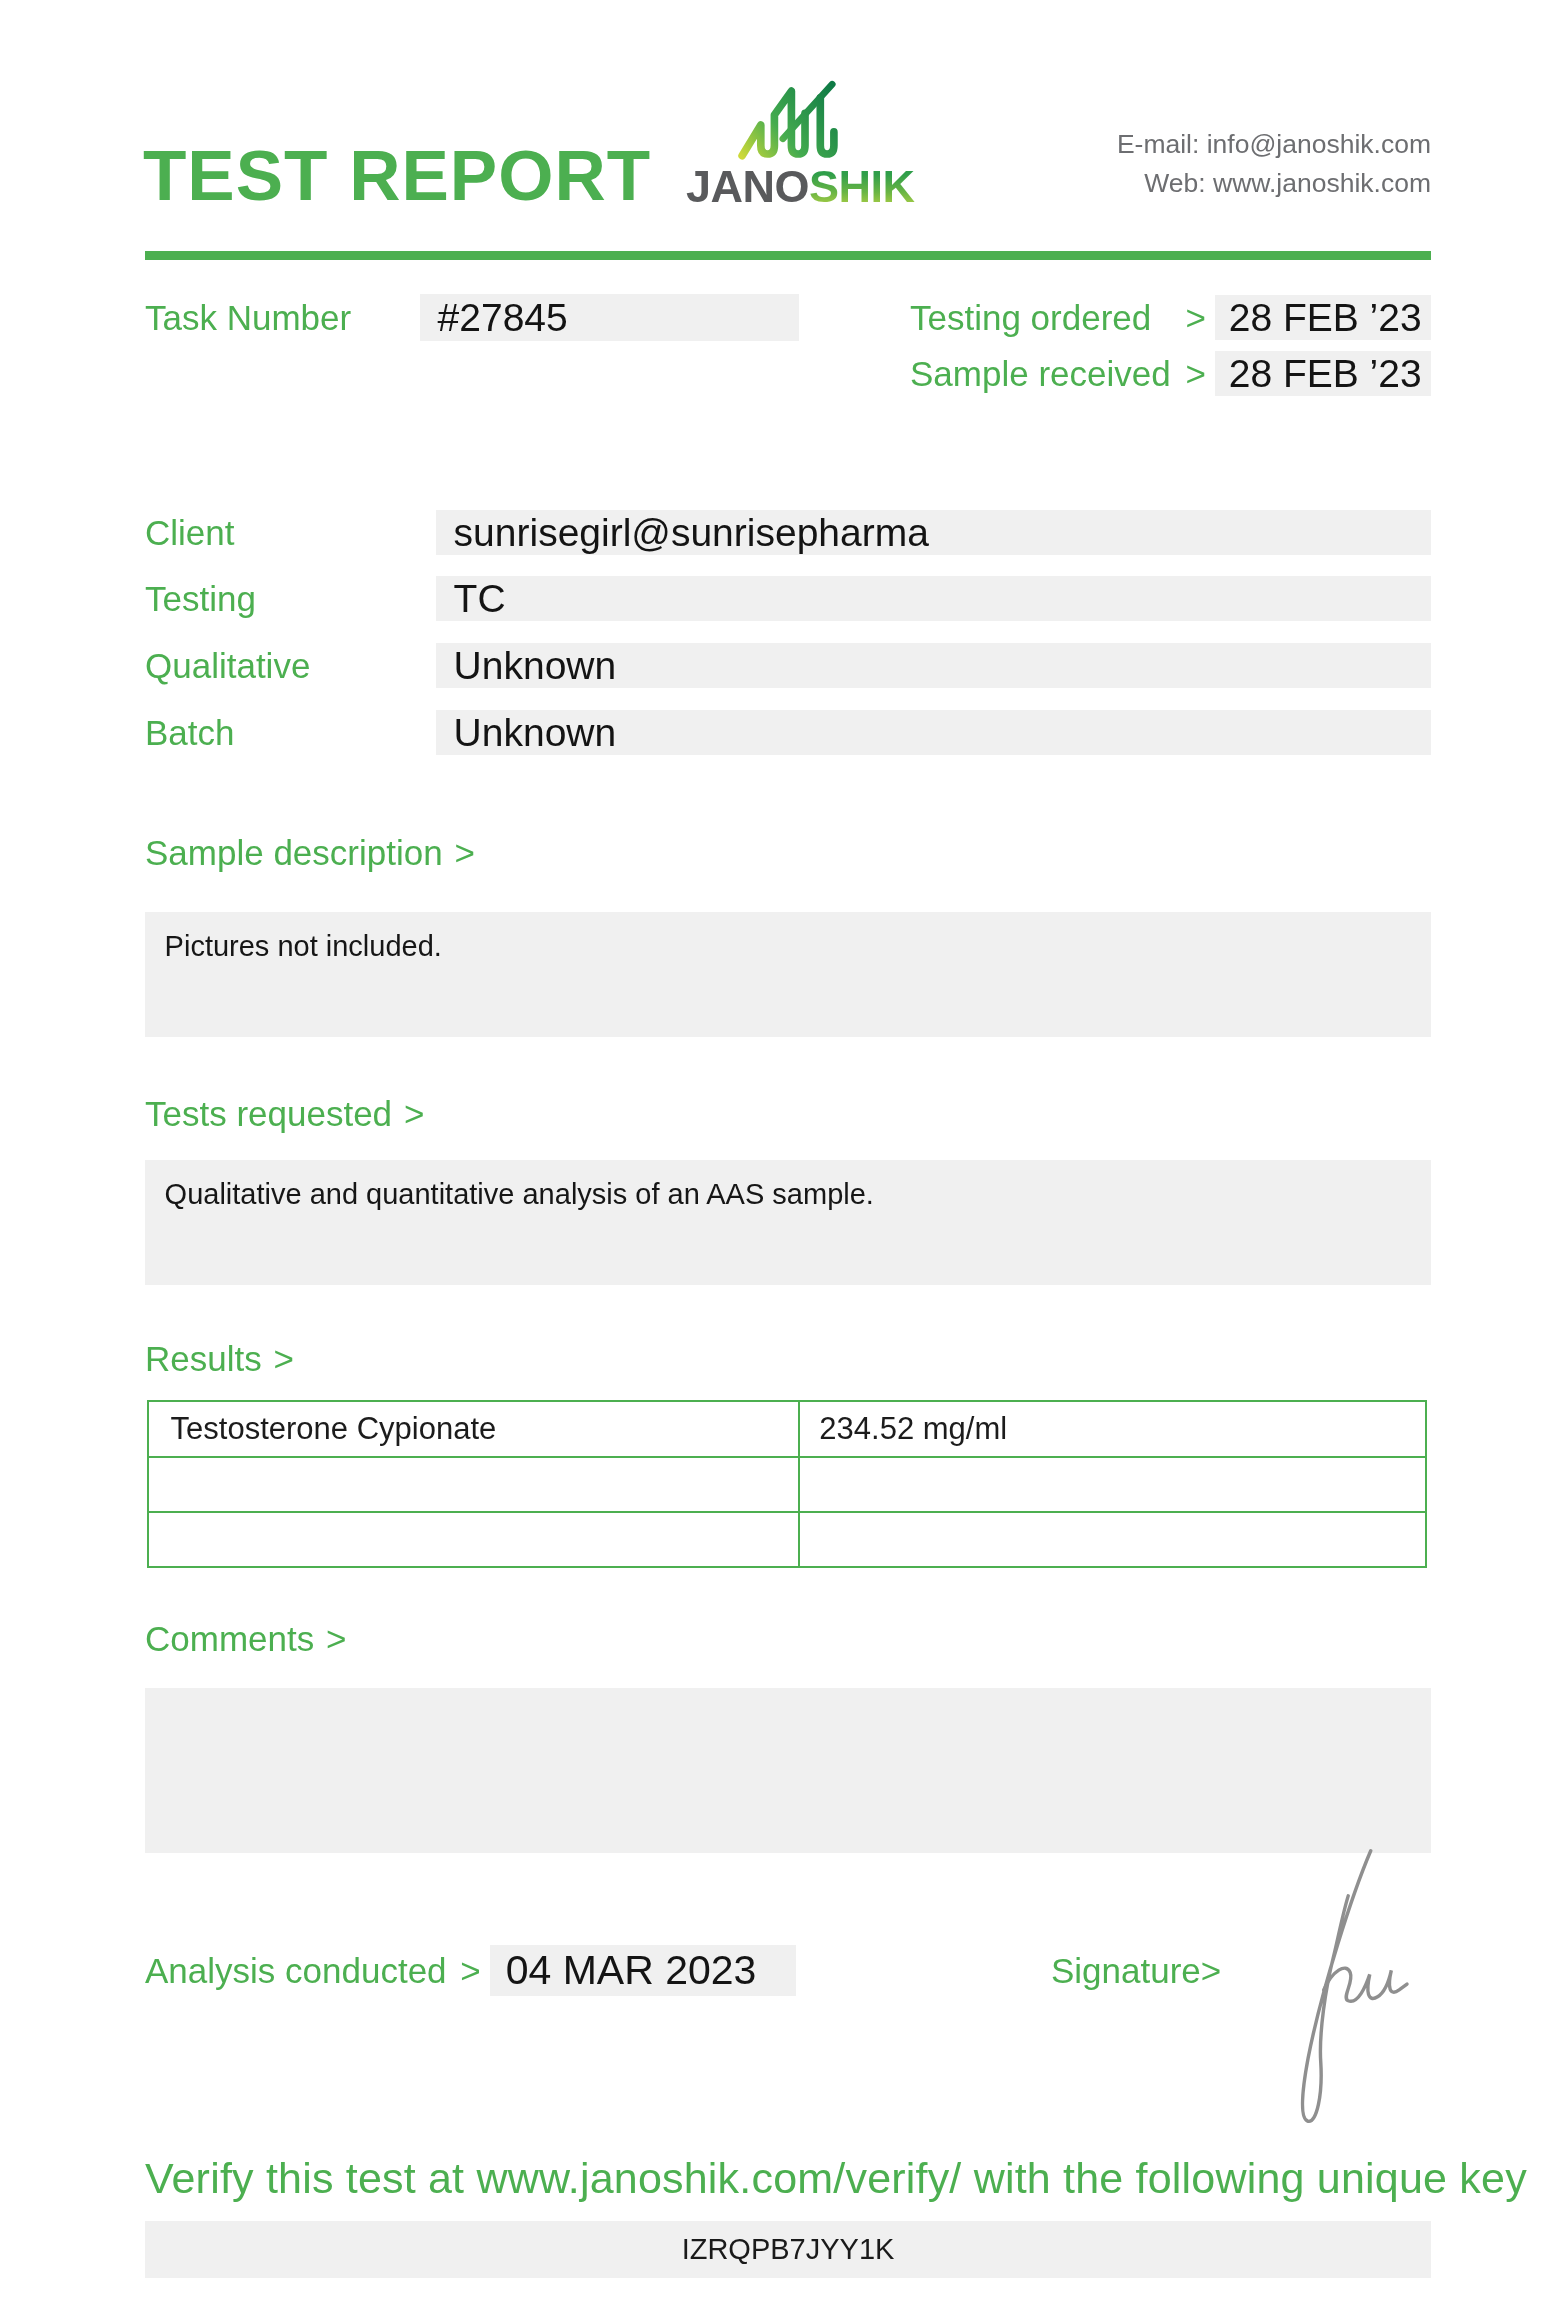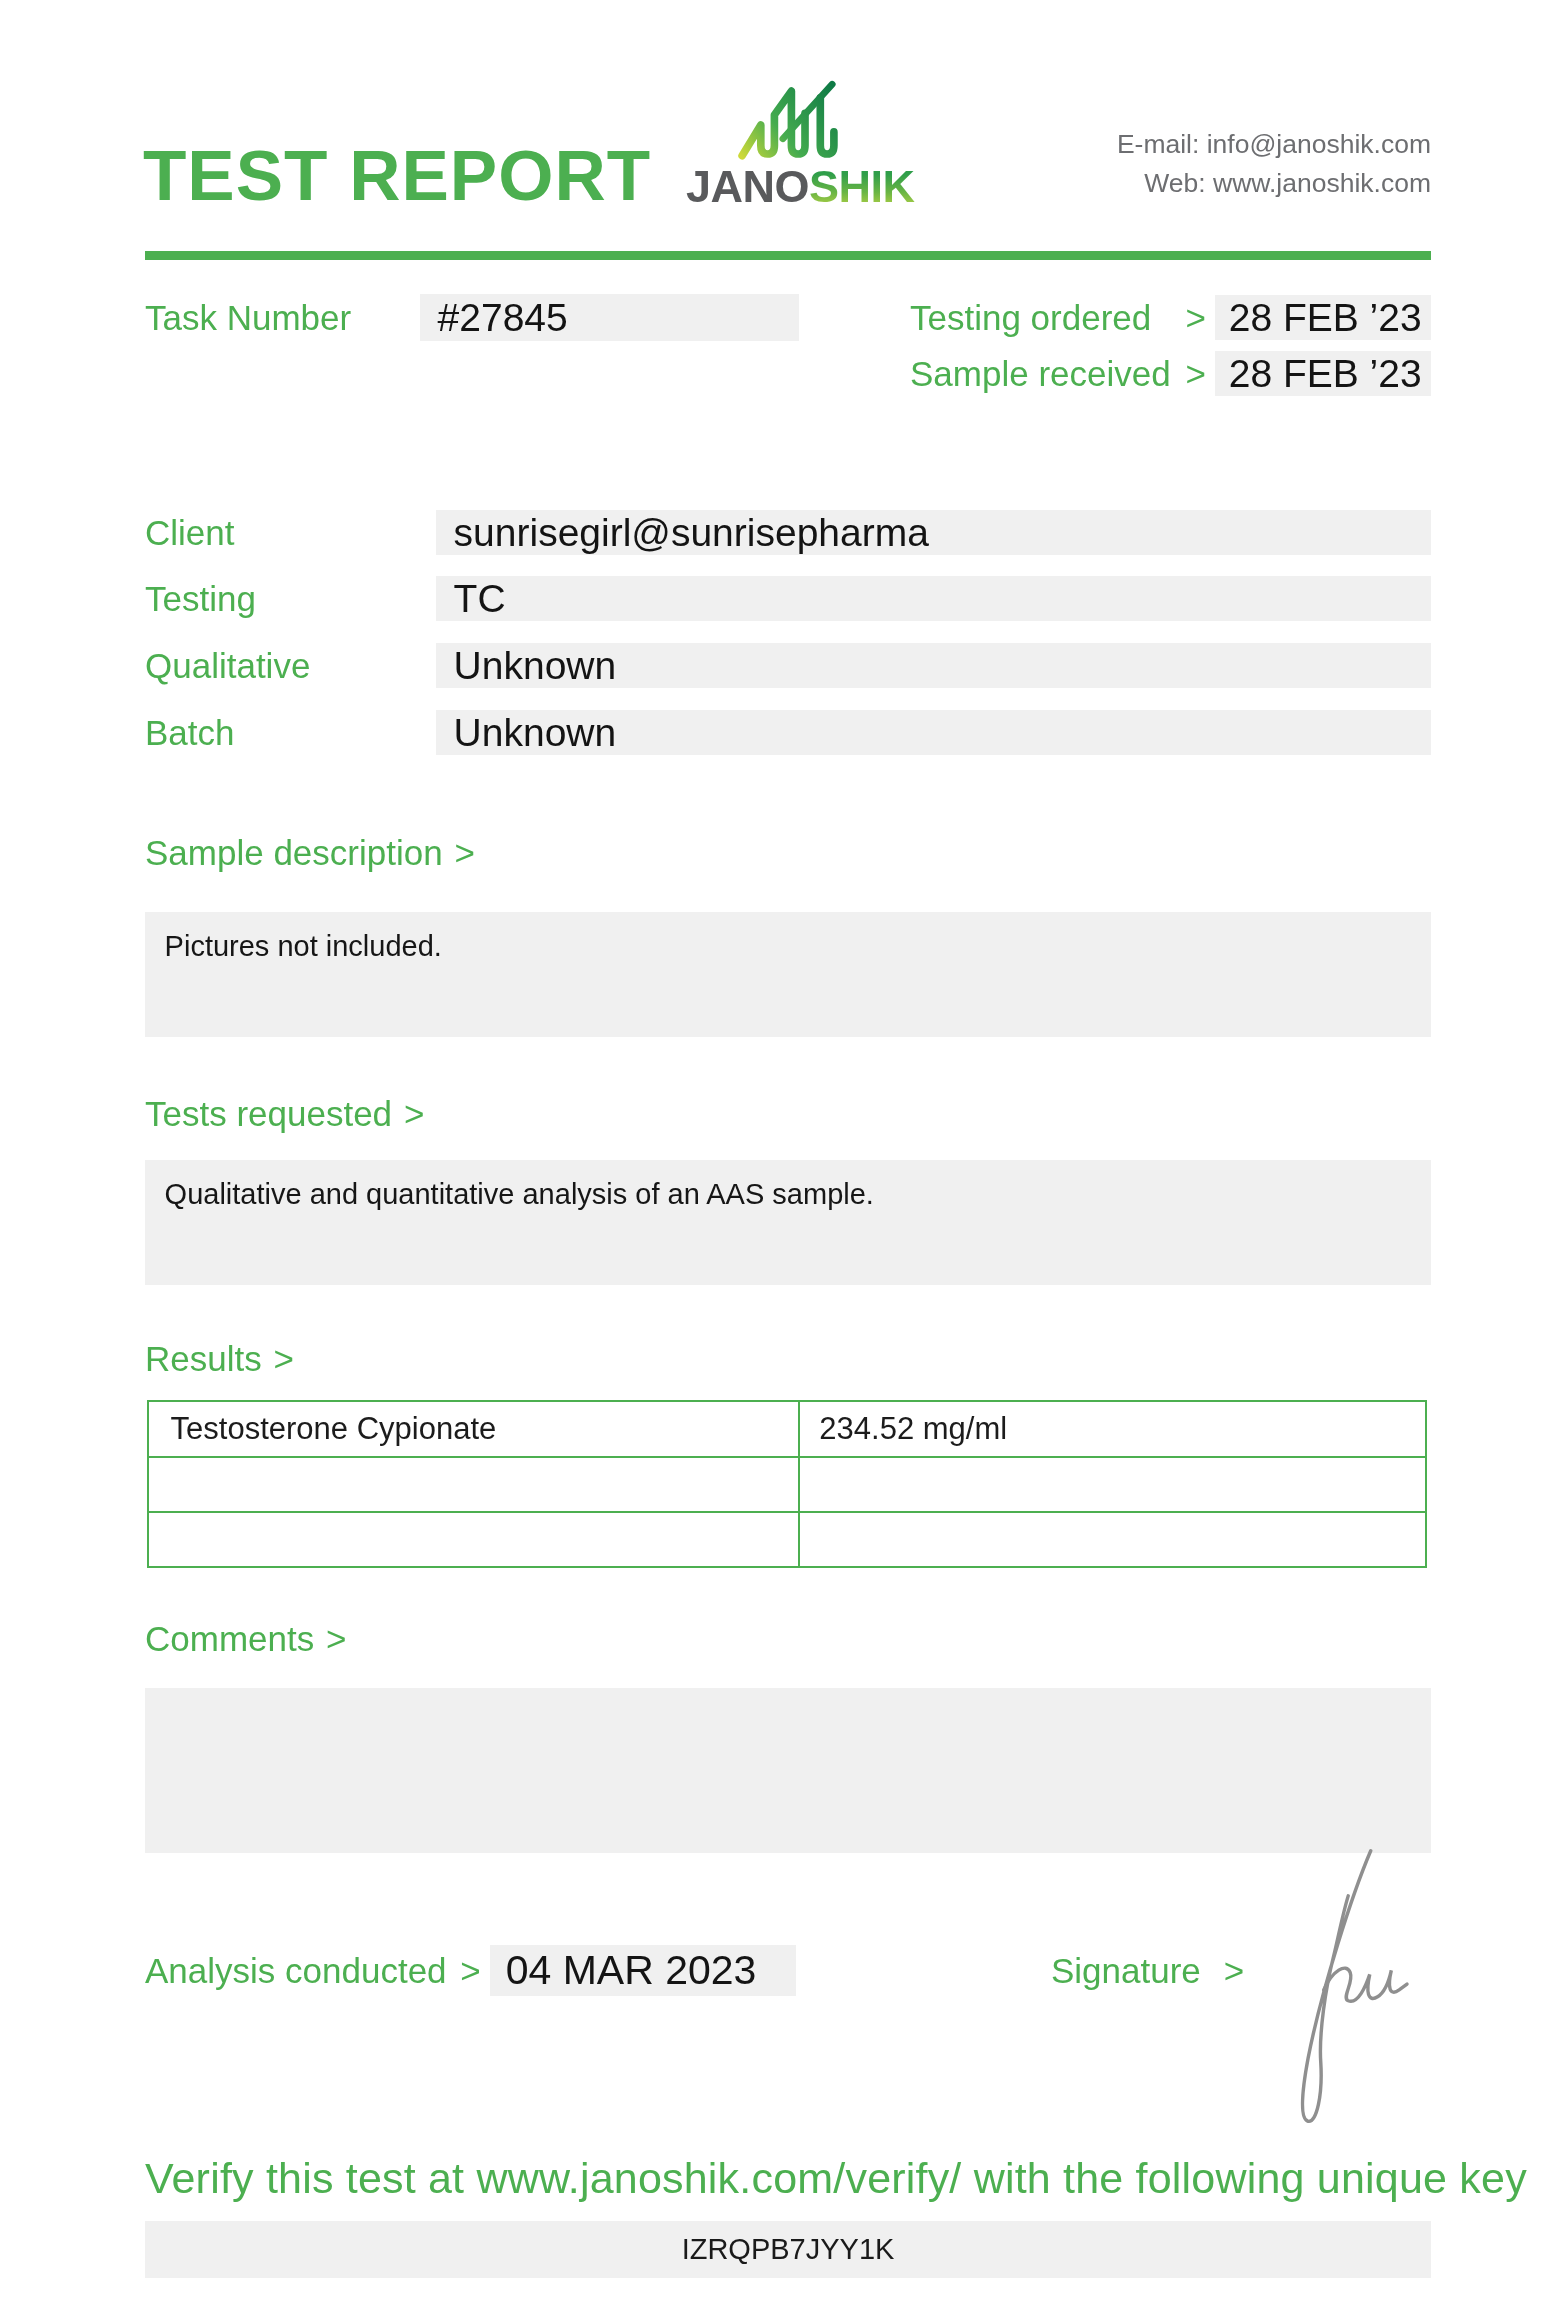--- a/index.html
+++ b/index.html
@@ -69,21 +69,21 @@
   .cell{box-sizing:border-box;font-size:31px;}
   .cell-l{width:51%;border-right:2.9px solid #4caf50;padding:0 0 0 21.6px;}
   .cell-r{width:49%;padding:0 0 0 19.6px;}
   .row-a .cell{height:54px;line-height:54px;}
   .row-b .cell{height:53px;line-height:53px;}
   .h-comments{left:145px;top:1619px;}
   .box-comments{left:145px;top:1688px;width:1286px;height:165px;box-sizing:border-box;}
   
   .analysis-label{left:145px;top:1945px;display:flex;gap:13.7px;line-height:51px;}
   .analysis-box{left:490px;top:1945px;width:306px;height:51px;line-height:51px;padding-left:15.7px;box-sizing:border-box;font-size:41px;}
-  .sig-label{left:1051px;top:1945px;display:flex;gap:23px;line-height:51px;}
+  .sig-label{left:1051px;top:1945px;display:flex;gap:0;line-height:51px;}
   .sig-svg{left:1255px;top:1841px;width:157px;height:294px;}
   .verify{
     left:145px;top:2154px;width:1286px;
     color:#4caf50;font-size:43px;letter-spacing:0.2px;white-space:nowrap;
   }
   .key-box{
     left:145px;top:2221px;width:1286px;height:57px;
     text-align:center;line-height:57px;font-size:29px;color:#1a1a1a;
   }
 </style>

